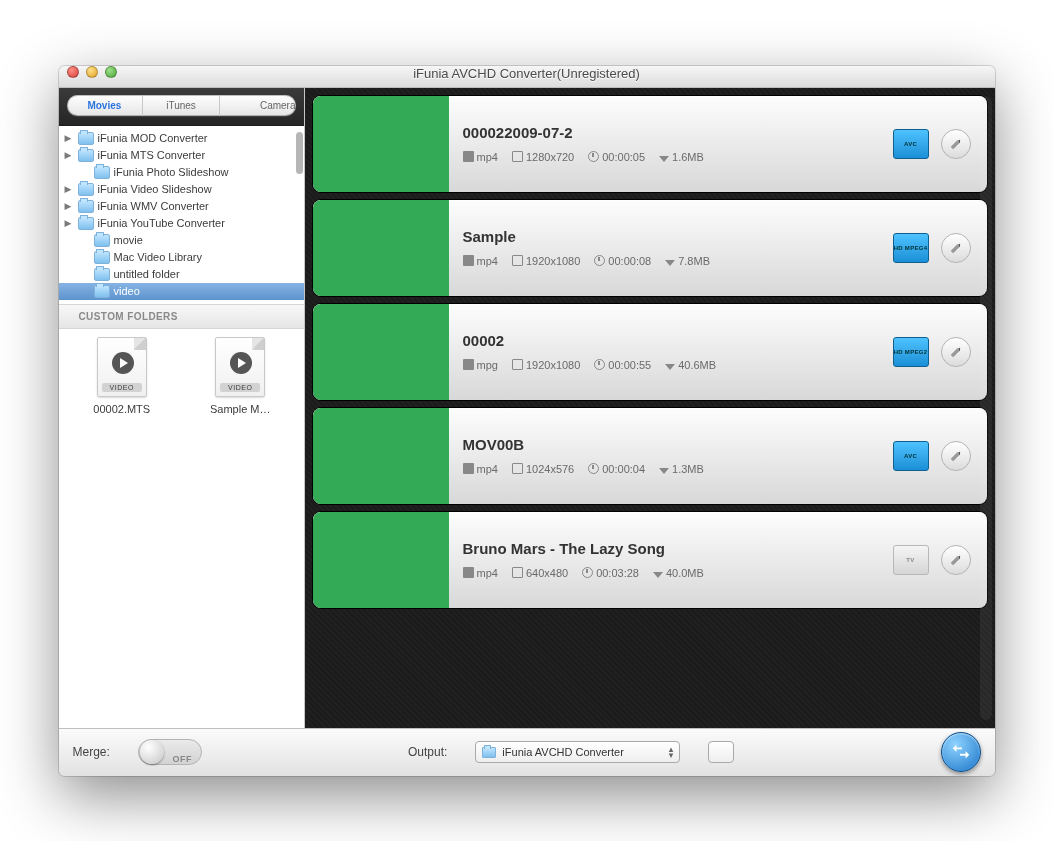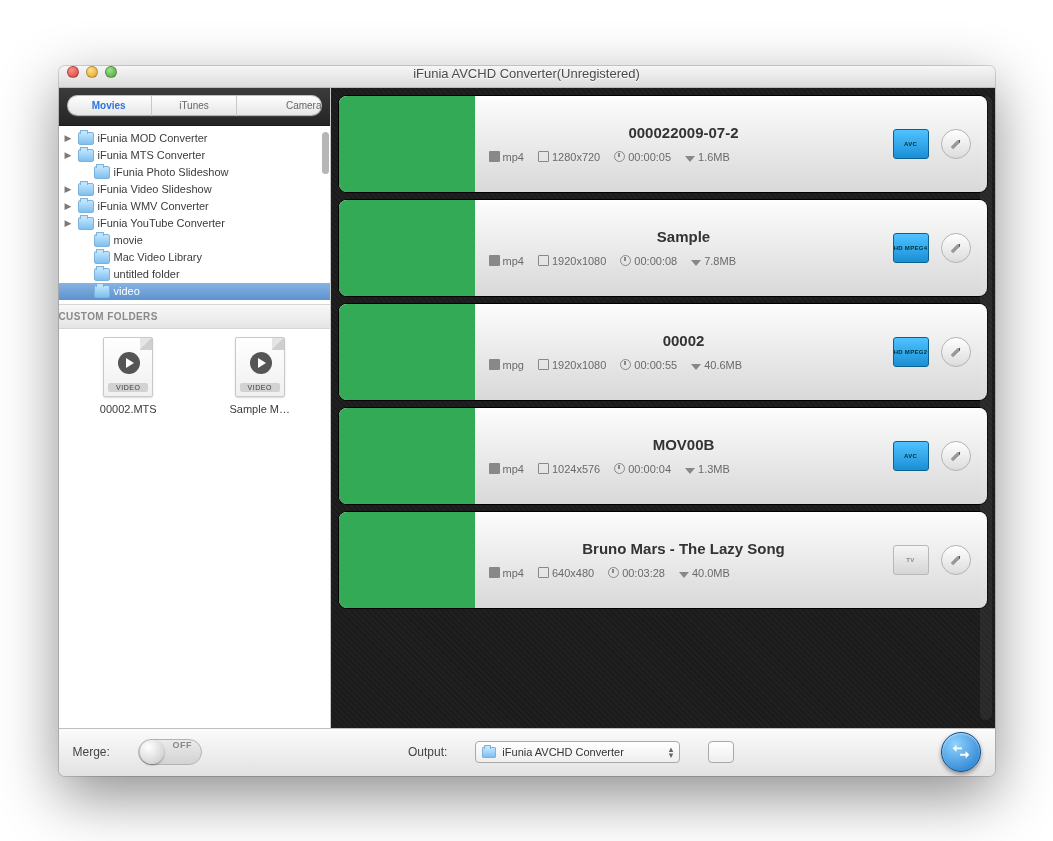--- a/index.html
+++ b/index.html
@@ -33,61 +33,60 @@
   .light.close { background: radial-gradient(circle at 35% 30%,#ff8e85,#d1423b); }
   .light.min   { background: radial-gradient(circle at 35% 30%,#ffe08a,#e0a224); }
   .light.zoom  { background: radial-gradient(circle at 35% 30%,#9be08a,#4fa438); }
   .titlebar-title {
     position: absolute; left: 0; right: 0; text-align: center;
     font-size: 13px; color: #4a4a4a; text-shadow: 0 1px 0 #fff;
     pointer-events: none;
   }
   .body { display: flex; height: 640px; background:#fff; }
   
-  .sidebar { width: 272px; display: flex; flex-direction: column; border-right: 1px solid #c7c7c7; background:#fff; }
+  .sidebar { width: 246px; display: flex; flex-direction: column; border-right: 1px solid #c7c7c7; background:#fff; }
   .seg-wrap { background: linear-gradient(#3b3b3b,#252525); padding: 7px 8px 9px; border-bottom: 1px solid #1a1a1a; }
   .seg {
     display: flex; background: linear-gradient(#fff,#e5e5e5); border-radius: 14px;
     box-shadow: inset 0 0 0 1px rgba(0,0,0,.25), 0 1px 0 rgba(255,255,255,.1);
     overflow: hidden;
   }
   .seg button {
     flex: 1; border: none; background: none; font-size: 10px; color: #666;
     padding: 5px 0; cursor: pointer; border-right: 1px solid #c8c8c8;
   }
   .seg button:last-child{border-right:none;text-align:right;}
   .seg button.active { color: #2b74e0; font-weight: 600; }
   .tree { flex: 0 0 auto; overflow: auto; font-size: 11px; padding: 4px 0; position: relative; border-bottom:1px solid #d6d6d6;}
   .tree-row { display: flex; align-items: center; padding: 2px 6px; gap: 4px; cursor:pointer; color:#3b3b3b;}
   .tree-row .arrow { width: 9px; color:#7a7a7a; font-size:9px; }
   .tree-row .folder-ic { width:16px;height:13px;background:linear-gradient(#bfe5ff,#7fc0ee);border-radius:2px;position:relative;border:1px solid #7fb2db;}
   .tree-row .folder-ic::before{content:"";position:absolute;top:-3px;left:1px;width:6px;height:3px;background:#bfe5ff;border-radius:1px 1px 0 0;border:1px solid #7fb2db;border-bottom:none;}
   .tree-row.indent{padding-left:22px;}
   .tree-row.selected { background: linear-gradient(#86b3e4,#5d93cd); color:#fff;}
   .tree-scroll { position:absolute; right:1px; top:6px; width:7px; height:42px; background:#b6b6b6; border-radius:4px;}
-  .custom-hdr { background:linear-gradient(#f8f8f8,#e5e5e5); padding:6px 0; font-size:10px; font-weight:700; color:#8a8a8a; letter-spacing:.4px; border-bottom:1px solid #d6d6d6;}
+  .custom-hdr { background:linear-gradient(#f8f8f8,#e5e5e5); padding:6px 20px; font-size:10px; font-weight:700; color:#8a8a8a; letter-spacing:.4px; border-bottom:1px solid #d6d6d6;}
   .thumbs { flex:1; padding: 8px 4px; display:flex; flex-wrap:wrap; align-content:flex-start; }
   .thumb { width: 50%; text-align:center; margin-bottom:16px; font-size:11px; color:#3b3b3b;}
   .thumb .file-ic{
     width:50px;height:60px;margin:0 auto 6px;position:relative;
     background:linear-gradient(#fff,#f0f0f0);border:1px solid #c9c9c9;border-radius:2px;
     box-shadow:0 1px 2px rgba(0,0,0,.15);
   }
   .thumb .file-ic::after{content:"";position:absolute;top:0;right:0;width:12px;height:12px;background:linear-gradient(135deg,#e5e5e5 50%,#cfcfcf 50%);}
   .thumb .file-badge{position:absolute;bottom:4px;left:4px;right:4px;font-size:7px;background:#d2d2d2;border-radius:2px;padding:1px 0;letter-spacing:.5px;}
   .thumb .play{position:absolute;top:14px;left:14px;width:22px;height:22px;border-radius:50%;background:#555;}
   .thumb .play::after{content:"";position:absolute;left:8px;top:6px;border-left:8px solid #fff;border-top:5px solid transparent;border-bottom:5px solid transparent;}
   .thumb .vlc{position:absolute;top:12px;left:12px;width:26px;height:26px;background:linear-gradient(#ff9a3b,#e65a0c);clip-path:polygon(50% 0,100% 100%,0 100%);}
   
   .main { flex:1; background: repeating-linear-gradient(45deg,#1b1b1b 0 2px,#202020 2px 4px); padding: 8px; overflow:auto; position:relative;}
   .item {
     display:flex; height:96px; margin-bottom:8px; border-radius:8px; overflow:hidden;
     box-shadow:0 0 0 1px #000, inset 0 1px 0 rgba(255,255,255,.7);
     background:linear-gradient(#fdfdfd,#d8d8d8);
-    text-align:center;
   }
   .item .preview { width:136px; height:100%; background:#3a5; flex-shrink:0; position:relative;}
   .item .info { flex:1; padding:10px 14px; display:flex; flex-direction:column; justify-content:center; gap:10px;}
   .item .title { font-size:15px; font-weight:700; color:#333;}
   .item .meta { display:flex; gap:14px; font-size:11px; color:#6a6a6a; align-items:center;}
   .meta-ic{width:11px;height:11px;display:inline-block;vertical-align:-1px;margin-right:3px;}
   .ic-film{background:linear-gradient(90deg,#888 1px,transparent 1px) 0 0/3px 100%,linear-gradient(#888 1px,transparent 1px) 0 0/100% 3px,#888;border-radius:1px;}
   .ic-res{border:1.5px solid #888;border-radius:1px;}
   .ic-clock{border:1.5px solid #888;border-radius:50%;position:relative;}
   .ic-clock::after{content:"";position:absolute;left:3px;top:1px;width:1.5px;height:4px;background:#888;}
@@ -103,21 +102,21 @@
   
   .pv1{background:linear-gradient(#5e7a36,#3a5120);}
   .pv2{background:linear-gradient(#58635c,#2e3230);}
   .pv3{background:linear-gradient(#c8c3b3,#756f62);}
   .pv4{background:linear-gradient(#5a3a28,#2a1810);}
   .pv5{background:linear-gradient(#2a2017,#0e0b08);}
   .main-scroll{position:absolute;right:3px;top:8px;bottom:8px;width:12px;background:rgba(255,255,255,.06);border-radius:6px;}
   
   .footer{height:48px;background:linear-gradient(#fbfbfb,#e2e2e2);border-top:1px solid #bfbfbf;display:flex;align-items:center;padding:0 14px;gap:28px;}
   .footer .mlabel{font-size:12px;color:#444;}
-  .toggle{width:64px;height:26px;border-radius:13px;background:linear-gradient(#eaeaea,#d3d3d3);border:1px solid #b3b3b3;position:relative;display:flex;align-items:flex-start;}
+  .toggle{width:64px;height:26px;border-radius:13px;background:linear-gradient(#eaeaea,#d3d3d3);border:1px solid #b3b3b3;position:relative;display:flex;align-items:flex-end;}
   .toggle .knob{width:24px;height:24px;border-radius:50%;background:radial-gradient(circle at 35% 30%,#fff,#c6c6c6);box-shadow:0 1px 2px rgba(0,0,0,.4);margin-left:1px;}
   .toggle .state{flex:1;text-align:center;font-size:9px;font-weight:700;color:#888;letter-spacing:.5px;}
   .footer .spacer{flex:1;}
   .select{width:205px;height:22px;background:linear-gradient(#fff,#eee);border:1px solid #a9a9a9;border-radius:4px;display:flex;align-items:center;padding:0 6px;gap:6px;font-size:11px;color:#333;}
   .select .mini-folder{width:14px;height:11px;background:linear-gradient(#bfe5ff,#7fc0ee);border-radius:1px;border:1px solid #7fb2db;position:relative;}
   .select .mini-folder::before{content:"";position:absolute;top:-3px;left:1px;width:5px;height:3px;background:#bfe5ff;border:1px solid #7fb2db;border-bottom:none;border-radius:1px 1px 0 0;}
   .select .caret{margin-left:auto;font-size:9px;color:#666;line-height:6px;}
   .folder-btn{width:26px;height:22px;border:1px solid #a9a9a9;border-radius:4px;background:linear-gradient(#fff,#eee);display:flex;align-items:center;justify-content:center;cursor:pointer;}
   .convert-btn{width:40px;height:40px;border-radius:50%;background:radial-gradient(circle at 35% 30%,#8fd3ff,#1a74c8);border:1px solid #0b4d8a;box-shadow:0 2px 4px rgba(0,0,0,.4),inset 0 1px 2px rgba(255,255,255,.6);display:flex;align-items:center;justify-content:center;cursor:pointer;}
   .convert-btn svg{width:22px;height:22px;}

